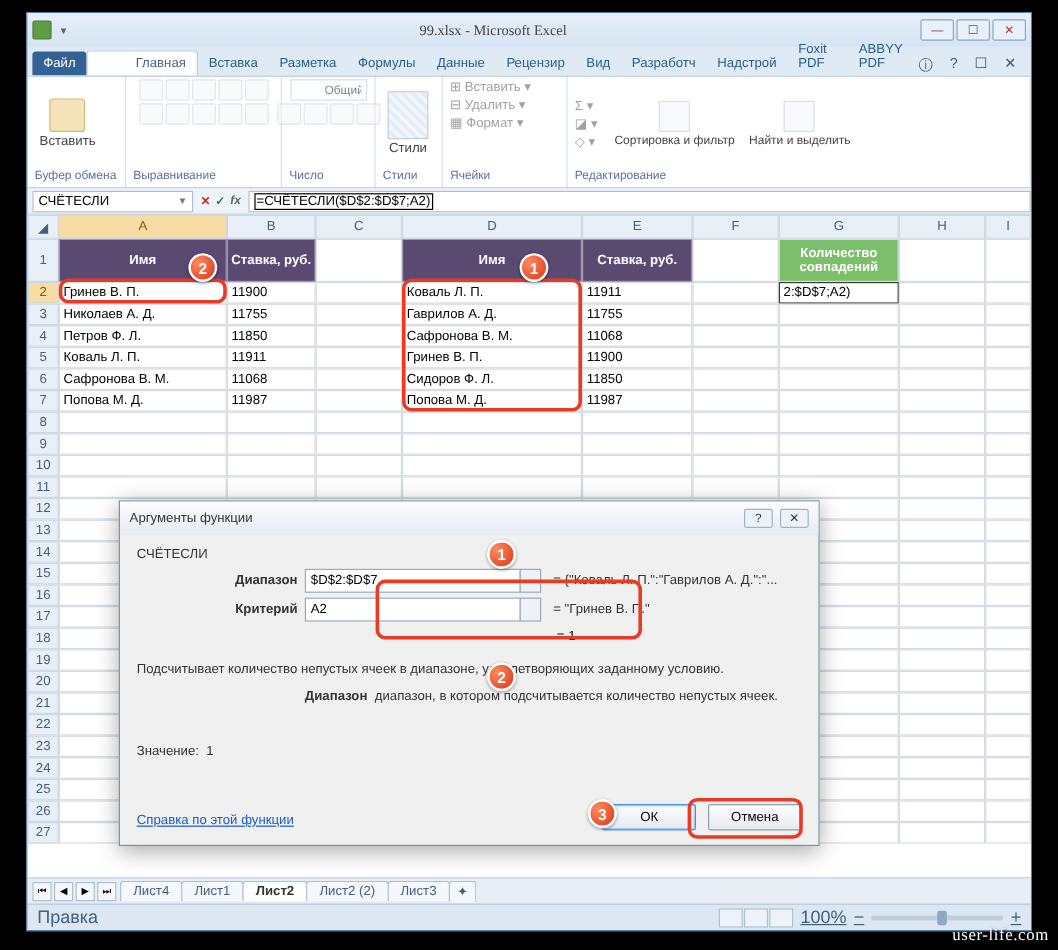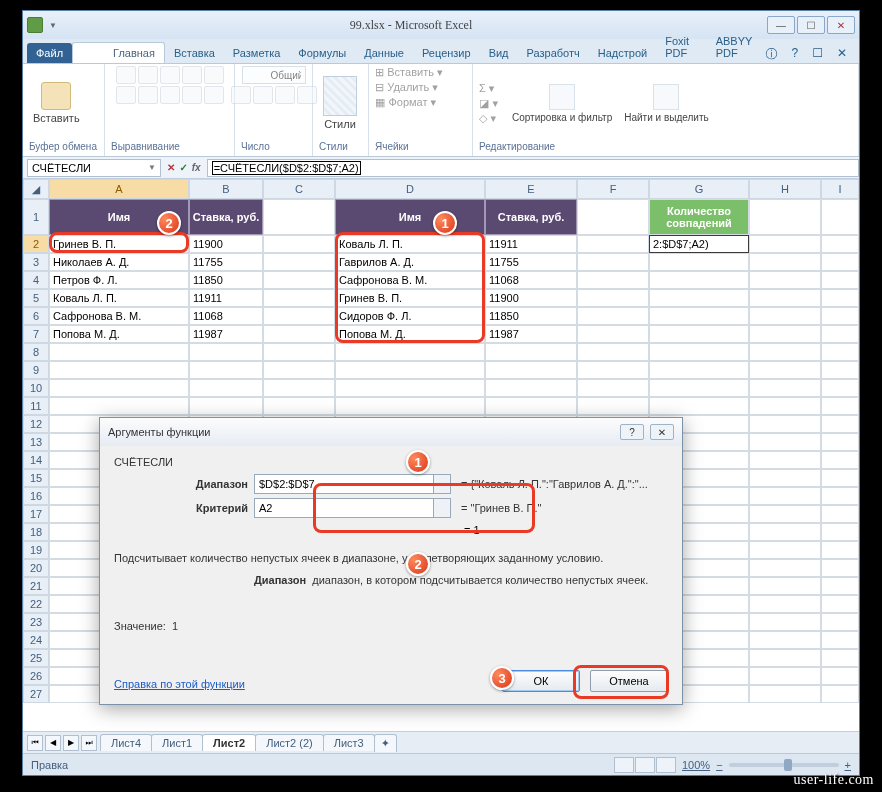--- a/index.html
+++ b/index.html
@@ -71,21 +71,21 @@
   .dlg-buttons { position:absolute; bottom:12px; right:14px; display:flex; gap:10px;}
   .dlg-btn { width:78px; height:22px; border:1px solid #8e9cab; background:linear-gradient(#fdfdfd,#e5eaf0); font-size:11px; border-radius:2px;}
   .dlg-btn.ok { border:1px solid #4a8de0; box-shadow:inset 0 0 0 1px #a5cbf5;}
   .dlg-red-inputs { position:absolute; left:213px; top:65px; width:222px; height:50px; border:3px solid #e83a25; border-radius:8px; pointer-events:none;}
   .dlg-red-ok { position:absolute; left:473px; bottom:5px; width:96px; height:34px; border:3px solid #e83a25; border-radius:8px; pointer-events:none;}
   .sheet-tabs { height:22px; background:#e6edf5; display:flex; align-items:center; font-size:11px; border-top:1px solid #c0cede;}
   .sheet-nav{display:flex; gap:2px; padding:0 4px;}
   .sheet-nav .navb{width:16px;height:16px;border:1px solid #b0c0d0;background:#f4f7fb;font-size:8px;display:flex;align-items:center;justify-content:center;}
   .stab { padding:2px 10px; border:1px solid #b0c0d0; border-bottom:none; background:#f4f7fb; margin-left:-1px; color:#43607f; border-radius:3px 3px 0 0;}
   .stab.active { background:#fff; font-weight:bold; color:#333;}
-  .statusbar { height:22px; background:#dde7f2; display:flex; align-items:center; font-size:11px; color:#43607f; padding:0 8px; justify-content:space-between; border-top:1px solid #b8c9da;}
+  .statusbar { height:22px; background:#dde7f2; display:flex; align-items:center; font-size:15px; color:#43607f; padding:0 8px; justify-content:space-between; border-top:1px solid #b8c9da;}
   .zoom { display:flex; align-items:center; gap:6px;text-decoration:underline;}
   .zoom-track{width:110px;height:4px;background:#c0cede;border-radius:2px;position:relative;}
   .zoom-thumb{position:absolute;left:50%;top:-4px;width:8px;height:12px;background:#8fa8c3;border-radius:2px;}
   .viewbtns{display:flex;gap:1px;}
   .viewbtns div{width:20px;height:16px;border:1px solid #b0c0d0;background:#eef3fa;}
   .watermark { position:absolute; right:8px; bottom:4px; color:#fff; font-size:14px; font-family:Verdana; letter-spacing:.5px; z-index:50; text-shadow:1px 1px 2px #000;}
 </style>
 </head>
 <body>
 

